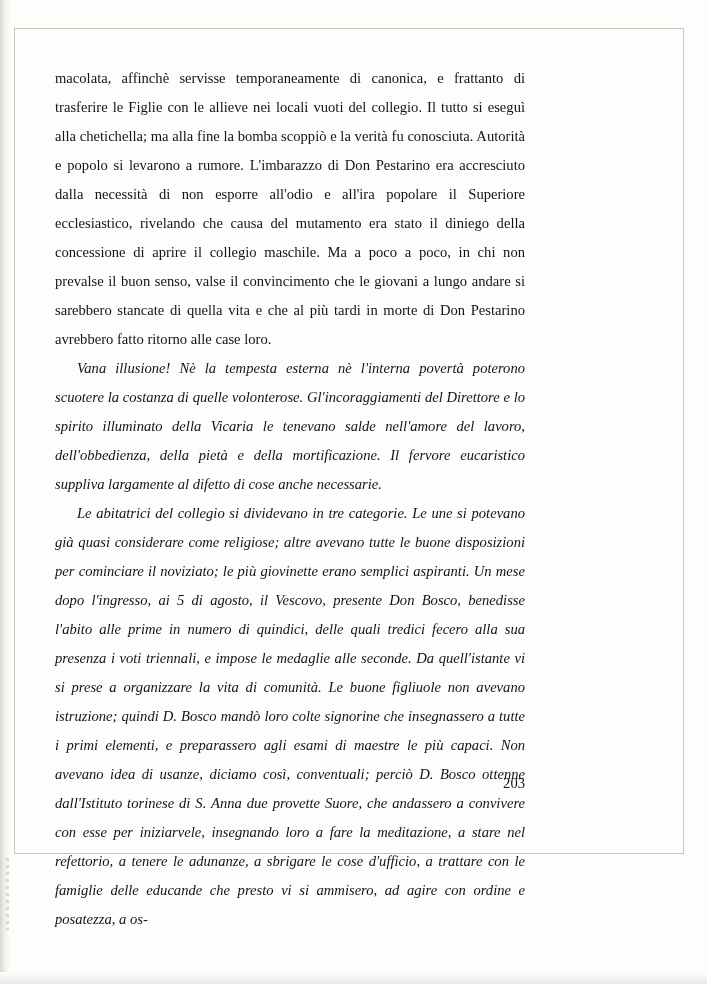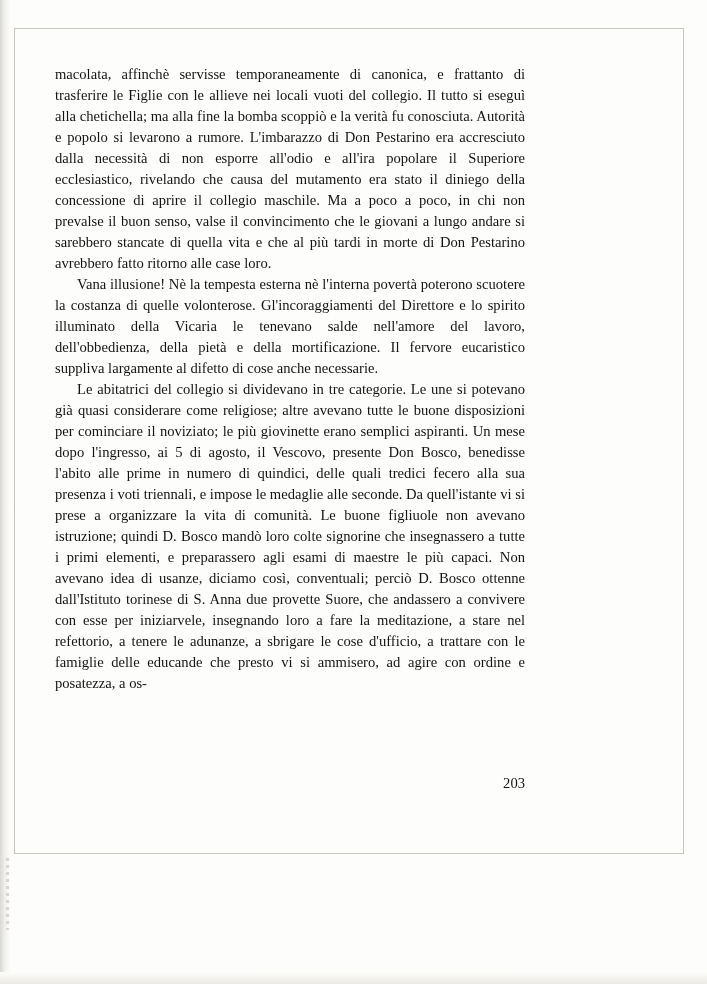--- a/index.html
+++ b/index.html
@@ -56,28 +56,29 @@
     font-style: italic;
     font-size: 11.5px;
     letter-spacing: 0.2px;
     color: #141414;
     margin: 0 0 26px 0;
     font-family: "Liberation Serif", "DejaVu Serif", serif;
   }
   .body-text p {
     margin: 0;
     font-size: 14.6px;
-    line-height: 21px;
+    line-height: 29px;
     text-align: justify;
     text-justify: inter-word;
     color: #131313;
     hyphens: manual;
   }
   .body-text p + p {
     text-indent: 22px;
+    font-style: italic;
   }
   .page-number {
     position: absolute;
     left: 55px;
     top: 748px;
     width: 470px;
     text-align: right;
     font-size: 14.6px;
     color: #131313;
     margin-top: 27px;

